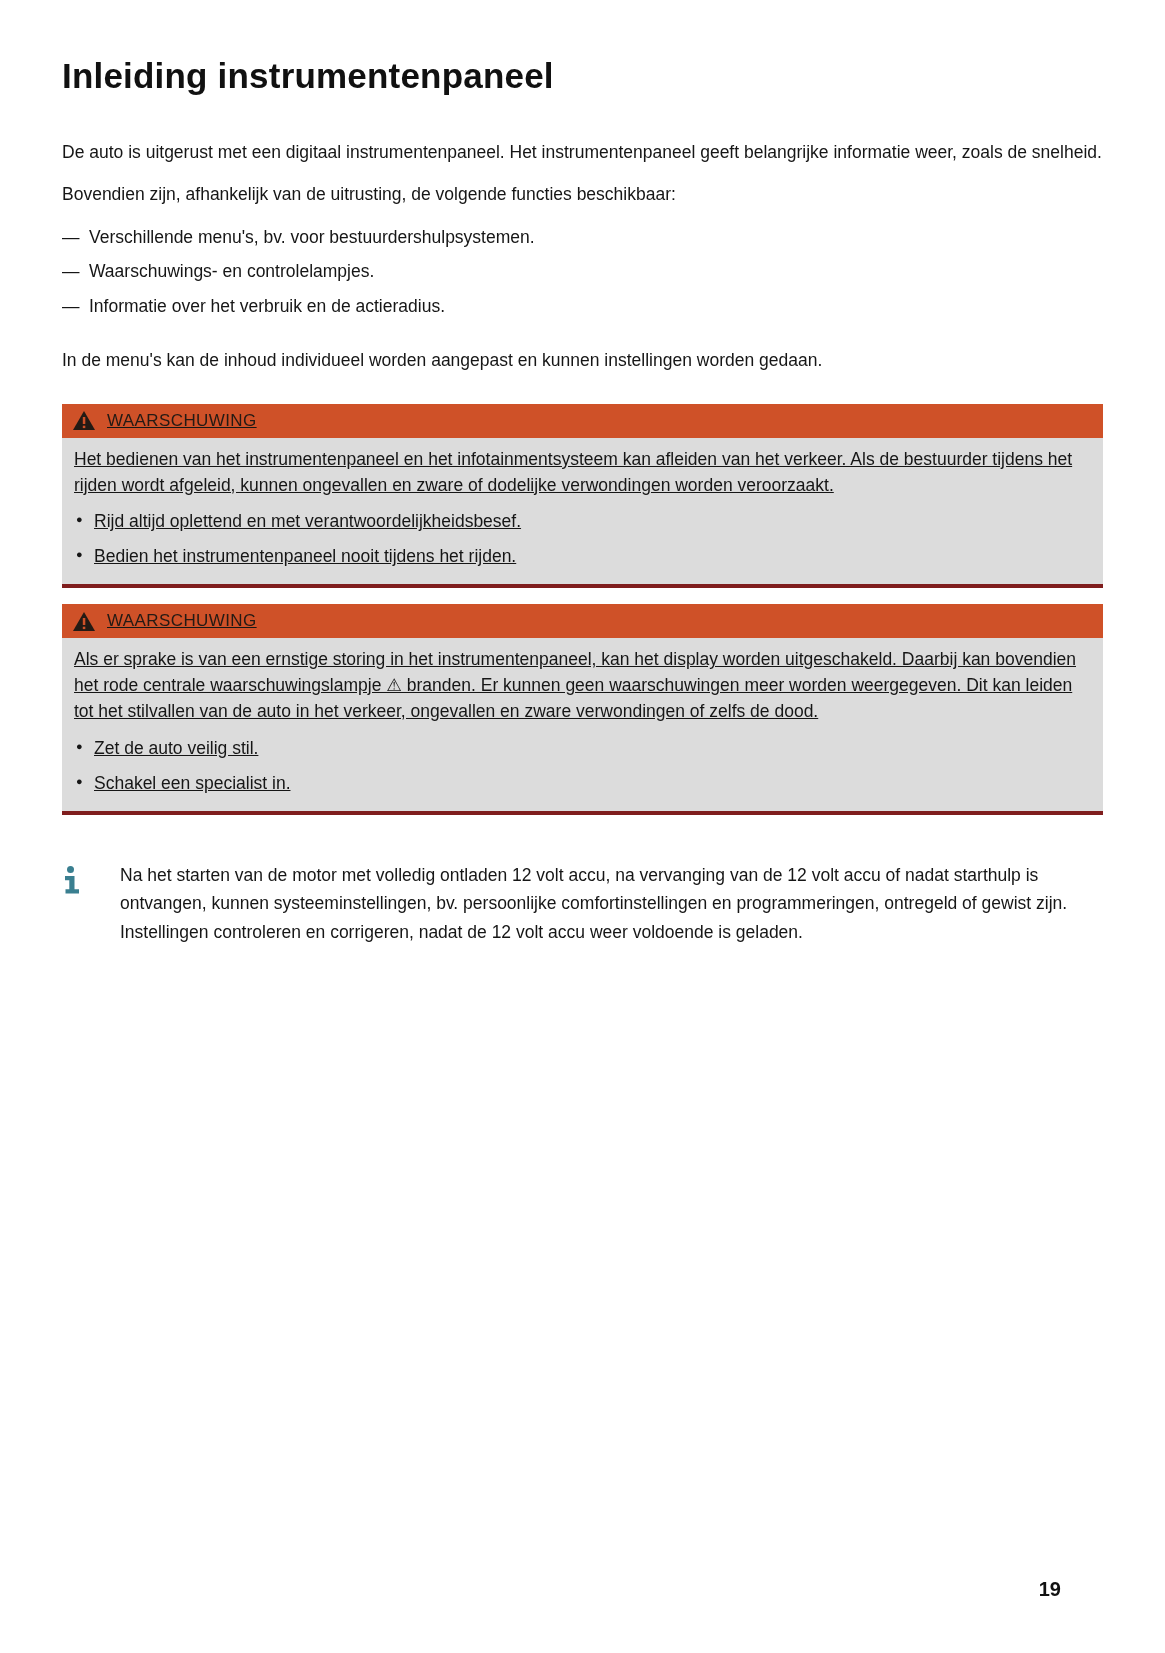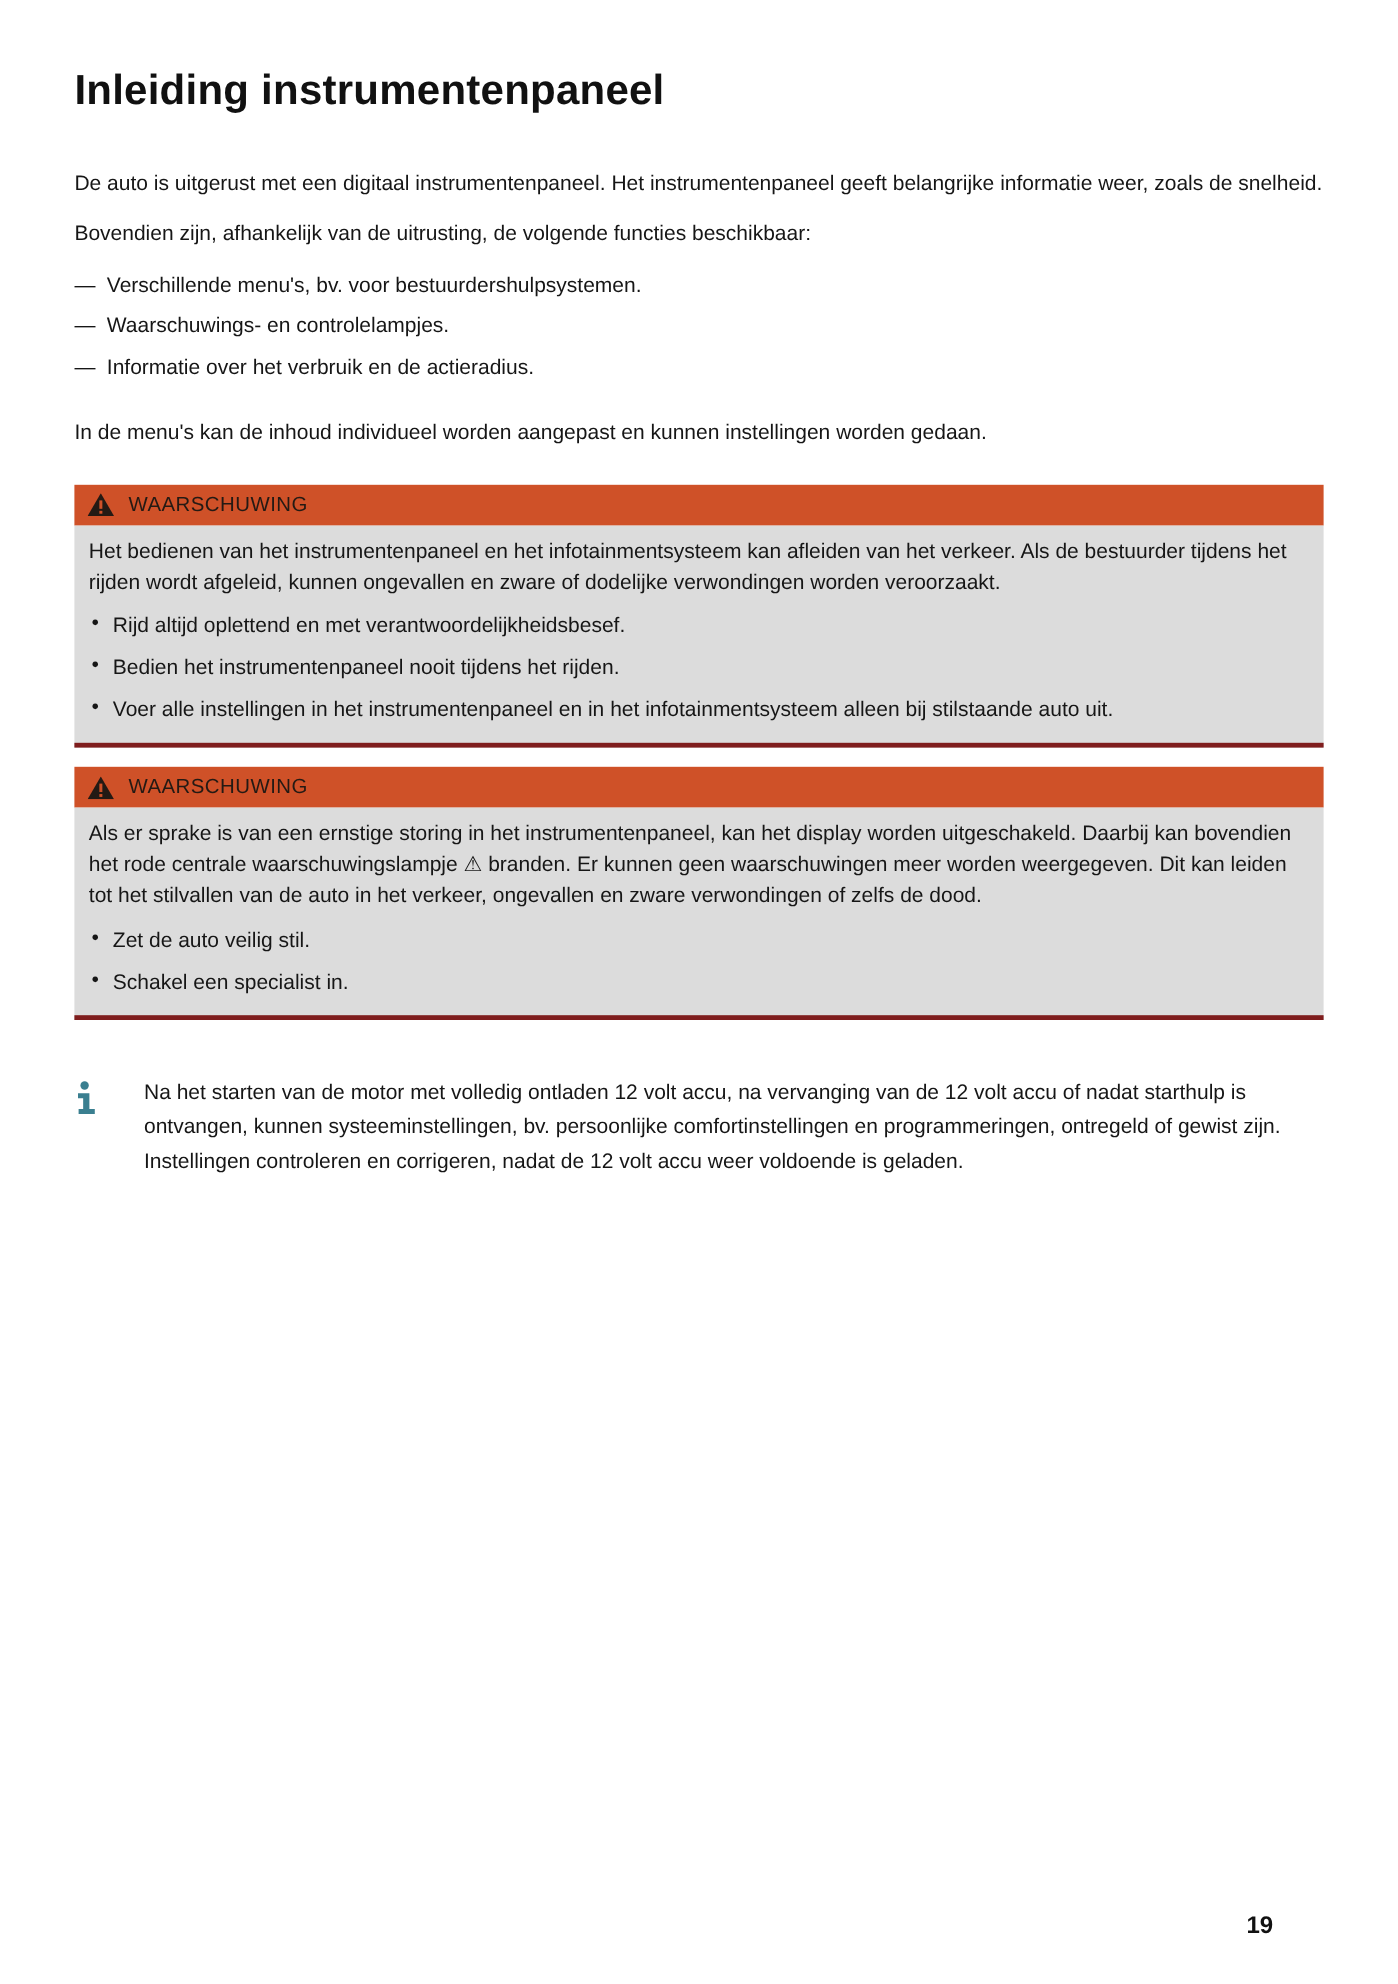--- a/index.html
+++ b/index.html
@@ -8,34 +8,34 @@
     font-family:"Liberation Sans","DejaVu Sans",sans-serif;color:#161616;
     -webkit-font-smoothing:antialiased;
   }
   .content{padding:42px 62px 0 62px;}
   h1{font-size:35px;font-weight:700;margin:14px 0 44px;letter-spacing:0.2px;color:#111;}
   .para{font-size:17.5px;line-height:1.45;margin:0 0 17px;}
   .after-list{margin-top:30px;}
   .dash-list{list-style:none;margin:4px 0 10px;padding:0;}
   .dash-list li{position:relative;padding-left:27px;margin:0 0 10px;font-size:17.5px;line-height:1.4;}
   .dash-list li::before{content:"\2014";position:absolute;left:0;}
-  .warning{margin-top:30px;}
+  .warning{margin-top:30px;text-decoration:underline;}
   .warning + .warning{margin-top:16px;}
   .warning-header{display:flex;align-items:center;gap:12px;background:#cf5128;height:34px;padding:0 11px;}
   .warning-label{font-size:17px;color:#241a14;letter-spacing:0.4px;}
   .warning-body{background:#dcdcdc;padding:9px 12px 11px;border-bottom:4px solid #7f1d1d;font-size:17.5px;line-height:1.48;}
   .warning-body p{margin:0 0 11px;}
   .bullet-list{list-style:none;margin:0;padding:0;}
   .bullet-list li{position:relative;padding-left:20px;margin:0 0 9px;}
   .bullet-list li:last-child{margin-bottom:3px;}
   .bullet-list li::before{content:"\25CF";position:absolute;left:2px;top:2px;font-size:11px;}
   .note{display:flex;gap:36px;margin-top:46px;padding-right:2px;}
   .note-icon{flex:0 0 22px;padding-top:4px;}
   .note p{margin:0;font-size:17.5px;line-height:1.63;}
-  .page-number{position:absolute;right:104px;bottom:36px;font-size:20px;font-weight:700;color:#111;text-align:center;}
+  .page-number{position:absolute;right:104px;bottom:52px;font-size:20px;font-weight:700;color:#111;text-align:center;}
   .warn-icon{display:inline-flex;align-items:center;}
 </style>
 </head>
 <body>
 
 <div class="content">
 
   <h1>Inleiding instrumentenpaneel</h1>
 
   <p class="para">De auto is uitgerust met een digitaal instrumentenpaneel. Het instrumentenpaneel geeft belangrijke informatie weer, zoals de snelheid.</p>
@@ -58,21 +58,20 @@
           <rect x="9.8" y="14.7" width="2.5" height="2.4" fill="#cf5128"></rect>
         </svg>
       </span>
       <span class="warning-label">WAARSCHUWING</span>
     </header>
     <div class="warning-body">
       <p>Het bedienen van het instrumentenpaneel en het infotainmentsysteem kan afleiden van het verkeer. Als de bestuurder tijdens het rijden wordt afgeleid, kunnen ongevallen en zware of dodelijke verwondingen worden veroorzaakt.</p>
       <ul class="bullet-list">
         <li>Rijd altijd oplettend en met verantwoordelijkheidsbesef.</li>
         <li>Bedien het instrumentenpaneel nooit tijdens het rijden.</li>
-        <li>Voer alle instellingen in het instrumentenpaneel en in het infotainmentsysteem alleen bij stilstaande auto uit.</li>
       </ul>
     </div>
   </section>
 
   <section class="warning">
     <header class="warning-header">
       <span class="warn-icon">
         <svg width="22" height="19" viewBox="0 0 22 19" aria-hidden="true">
           <path d="M11 0 L22 19 L0 19 Z" fill="#241a14"></path>
           <rect x="9.8" y="6" width="2.5" height="7" fill="#cf5128"></rect>

